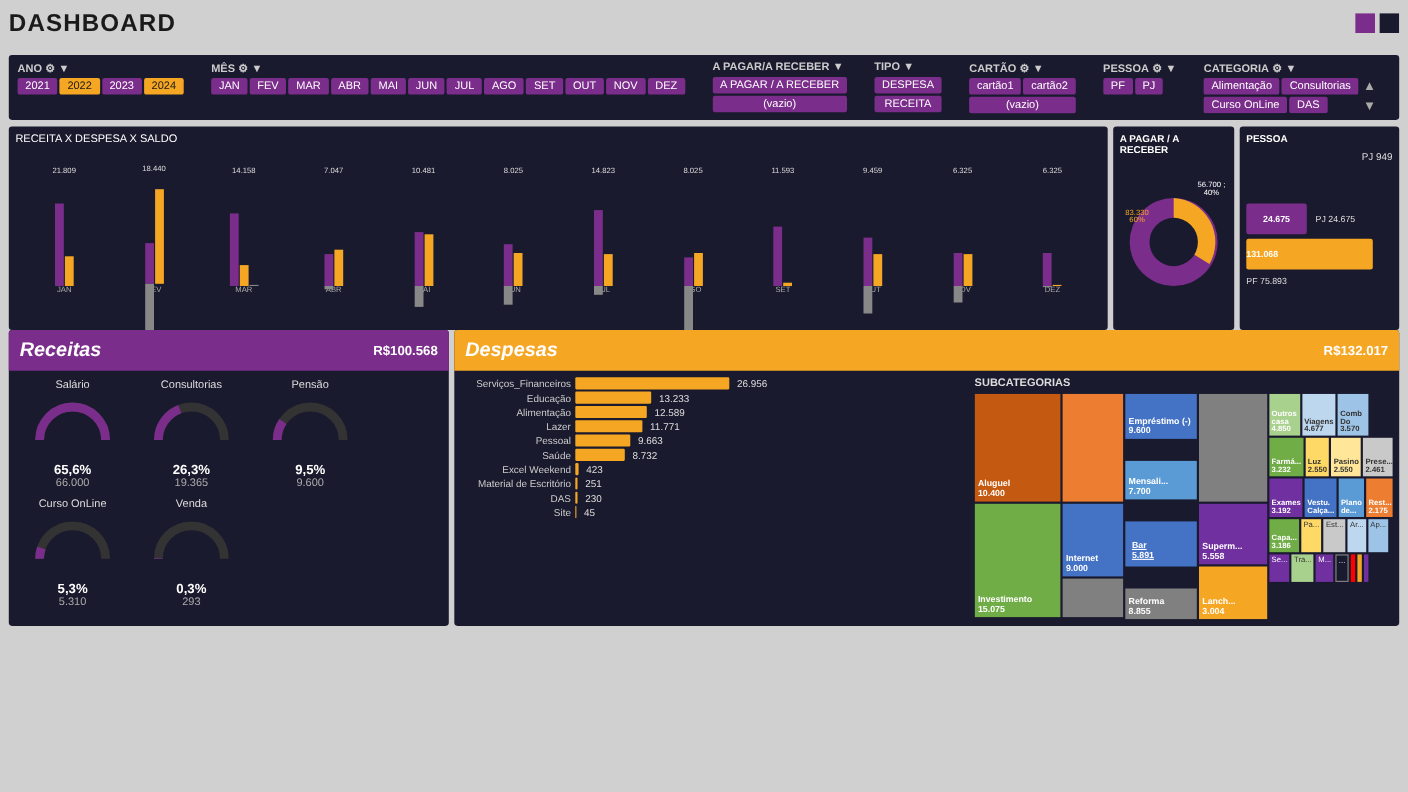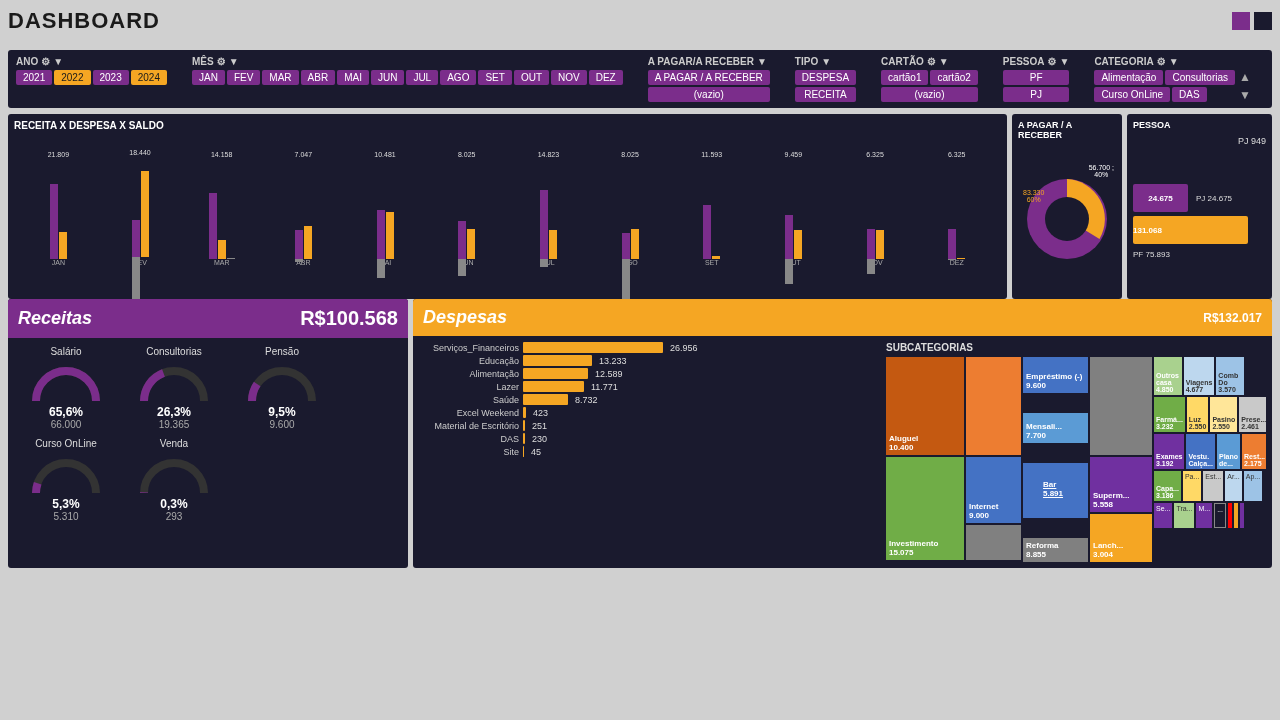--- a/index.html
+++ b/index.html
@@ -19,43 +19,43 @@
     .filter-label { color: #ccc; font-size: 10px; font-weight: bold; display: flex; align-items: center; gap: 3px; }
     .filter-btns { display: flex; flex-wrap: wrap; gap: 2px; }
     .filter-btn { background: #7b2d8b; color: white; border: none; border-radius: 2px; padding: 2px 7px; font-size: 10px; cursor: pointer; white-space: nowrap; }
     .filter-btn.active { background: #f5a623; color: #1a1a1a; }
     .filter-btn.purple-active { background: #7b2d8b; }
     .filter-separator { width: 1px; background: #444; margin: 0 4px; }
 
     
     .charts-row { display: flex; gap: 5px; height: 185px; }
     .bar-chart-section { background: #1a1a2e; flex: 1; border-radius: 3px; padding: 6px; position: relative; overflow: hidden; }
-    .bar-chart-title { color: white; font-size: 10px; font-weight: bold; margin-bottom: 0; }
+    .bar-chart-title { color: white; font-size: 10px; font-weight: normal; margin-bottom: 0; }
 
     .pie-section { background: #1a1a2e; width: 110px; border-radius: 3px; padding: 6px; display: flex; flex-direction: column; }
     .pie-title { color: white; font-size: 9px; font-weight: bold; margin-bottom: 4px; }
     .pie-container { flex: 1; display: flex; align-items: center; justify-content: center; position: relative; }
 
     .pessoa-section { background: #1a1a2e; width: 145px; border-radius: 3px; padding: 6px; display: flex; flex-direction: column; }
     .pessoa-title { color: white; font-size: 9px; font-weight: bold; margin-bottom: 6px; }
     .pessoa-bars { display: flex; flex-direction: column; gap: 4px; flex: 1; justify-content: center; }
     .pessoa-bar-row { display: flex; align-items: center; gap: 4px; }
 
     
     .bottom-row { display: flex; gap: 5px; }
 
     
     .receitas-section { background: #1a1a2e; width: 400px; border-radius: 3px; }
     .receitas-header { background: #7b2d8b; padding: 8px 10px; display: flex; justify-content: space-between; align-items: center; border-radius: 3px 3px 0 0; }
     .receitas-title { color: white; font-size: 18px; font-weight: 900; font-style: italic; }
-    .receitas-amount { color: white; font-size: 20px; font-weight: bold; }
+    .receitas-amount { color: white; font-size: 12px; font-weight: bold; }
     .receitas-content { padding: 8px; display: flex; flex-wrap: wrap; gap: 8px; }
     .gauge-item { display: flex; flex-direction: column; align-items: center; width: 100px; }
     .gauge-label { color: #ddd; font-size: 10px; margin-bottom: 4px; }
-    .gauge-value { color: white; font-size: 12px; font-weight: bold; text-align: left; margin-top: 2px; }
+    .gauge-value { color: white; font-size: 12px; font-weight: bold; text-align: left; margin-top: 18px; }
     .gauge-amount { color: #aaa; font-size: 10px; text-align: center; }
 
     
     .despesas-section { background: #1a1a2e; flex: 1; border-radius: 3px; }
     .despesas-header { background: #f5a623; padding: 8px 10px; display: flex; justify-content: space-between; align-items: center; border-radius: 3px 3px 0 0; }
     .despesas-title { color: white; font-size: 18px; font-weight: 900; font-style: italic; }
     .despesas-amount { color: white; font-size: 12px; font-weight: bold; }
     .despesas-content { display: flex; padding: 6px; gap: 6px; }
     .despesas-bars { flex: 1; }
     .despesa-row { display: flex; align-items: center; gap: 4px; margin-bottom: 2px; }
@@ -163,21 +163,21 @@
         </div>
       </div>
       <div class="filter-separator"></div>
 
       <div class="filter-group">
         <div class="filter-label">
           <span>PESSOA</span>
           <span>⚙</span>
           <span>▼</span>
         </div>
-        <div class="filter-btns" style="flex-direction:column;">
+        <div class="filter-btns" style="flex-direction:row;">
           <button class="filter-btn purple-active">PF</button>
           <button class="filter-btn purple-active">PJ</button>
         </div>
       </div>
       <div class="filter-separator"></div>
 
       <div class="filter-group">
         <div class="filter-label">
           <span>CATEGORIA</span>
           <span>⚙</span>
@@ -457,20 +457,25 @@
             <div class="despesa-name">Alimentação</div>
             <div class="despesa-bar-fill" style="width:65px;"></div>
             <div class="despesa-val">12.589</div>
           </div>
           <div class="despesa-row">
             <div class="despesa-name">Lazer</div>
             <div class="despesa-bar-fill" style="width:61px;"></div>
             <div class="despesa-val">11.771</div>
           </div>
           <div class="despesa-row">
+            <div class="despesa-name">Pessoal</div>
+            <div class="despesa-bar-fill" style="width:50px;"></div>
+            <div class="despesa-val">9.663</div>
+          </div>
+          <div class="despesa-row">
             <div class="despesa-name">Saúde</div>
             <div class="despesa-bar-fill" style="width:45px;"></div>
             <div class="despesa-val">8.732</div>
           </div>
           <div class="despesa-row">
             <div class="despesa-name">Excel Weekend</div>
             <div class="despesa-bar-fill" style="width:3px;"></div>
             <div class="despesa-val">423</div>
           </div>
           <div class="despesa-row">
@@ -516,21 +521,21 @@
 
             <div style="display:flex;flex-direction:column;gap:20px;">
               <div style="background:#4472c4;width:65px;height:58px;display:flex;flex-direction:column;justify-content:flex-end;padding:3px;color:white;font-size:8px;font-weight:bold;">
                 <div>Empréstimo (-)</div>
                   <div>9.600</div>
               </div>
               <div style="background:#5b9bd5;width:65px;height:48px;display:flex;flex-direction:column;justify-content:flex-end;padding:3px;color:white;font-size:8px;font-weight:bold;">
                 <div>Mensali...</div>
                   <div>7.700</div>
               </div>
-              <div style="background:#4472c4;width:65px;height:55px;display:flex;flex-direction:column;justify-content:flex-end;padding:20px;color:white;font-size:8px;font-weight:bold;text-decoration:underline;">
+              <div style="background:#4472c4;width:65px;height:55px;display:flex;flex-direction:column;justify-content:flex-end;padding:6px;color:white;font-size:8px;font-weight:bold;text-decoration:underline;">
                 <div>Bar</div>
                   <div>5.891</div>
               </div>
               <div style="background:#808080;width:65px;height:38px;display:flex;flex-direction:column;justify-content:flex-end;padding:3px;color:white;font-size:8px;font-weight:bold;">
                 <div>Reforma</div>
                   <div>8.855</div>
               </div>
             </div>
 
             <div style="display:flex;flex-direction:column;gap:2px;">

